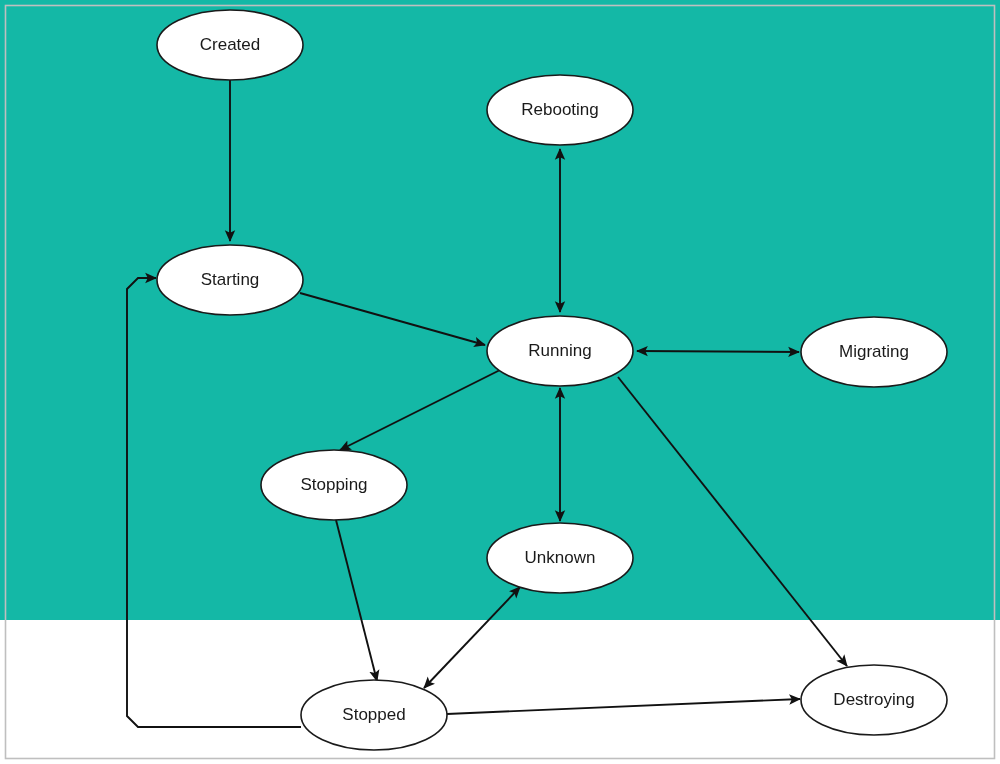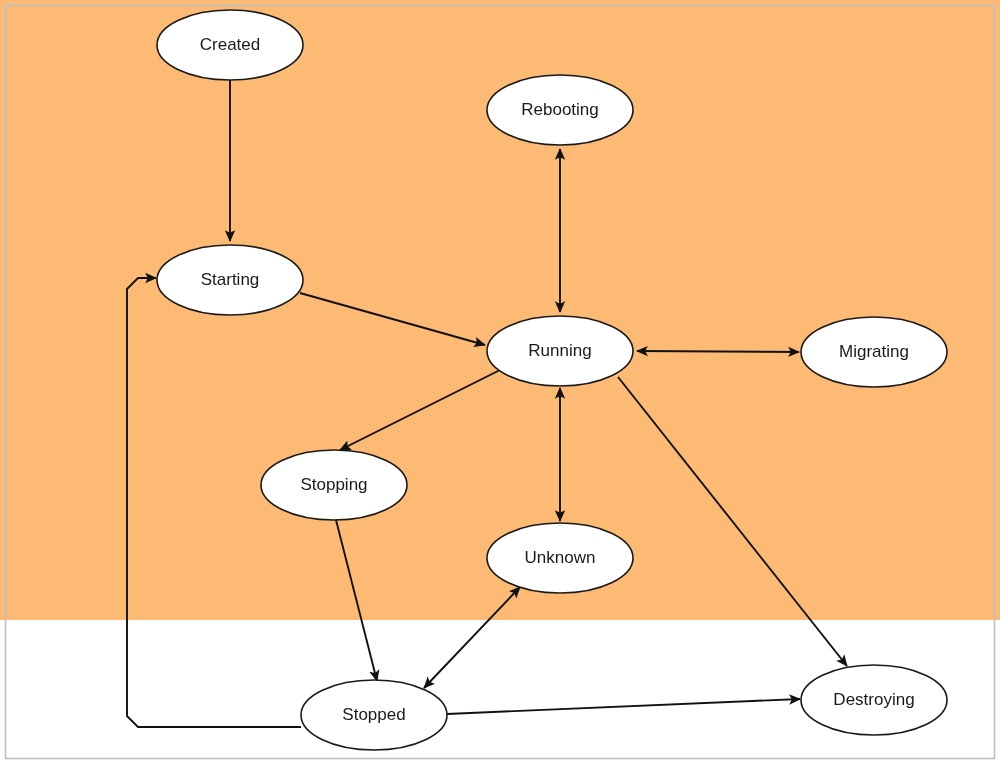--- a/index.html
+++ b/index.html
@@ -12,21 +12,21 @@
     width: 1000px;
     height: 764px;
     font-family: "Liberation Sans", sans-serif;
     overflow: hidden;
   }
   #diagram-frame {
     position: relative;
     width: 1000px;
     height: 620px;
     box-sizing: border-box;
-    background: #fdba74;
+    background: #14b8a6;
   }
   #diagram-canvas {
     position: absolute;
     left: 0;
     top: 0;
     width: 1000px;
     height: 764px;
     display: block;
   }
   .frame-border {

